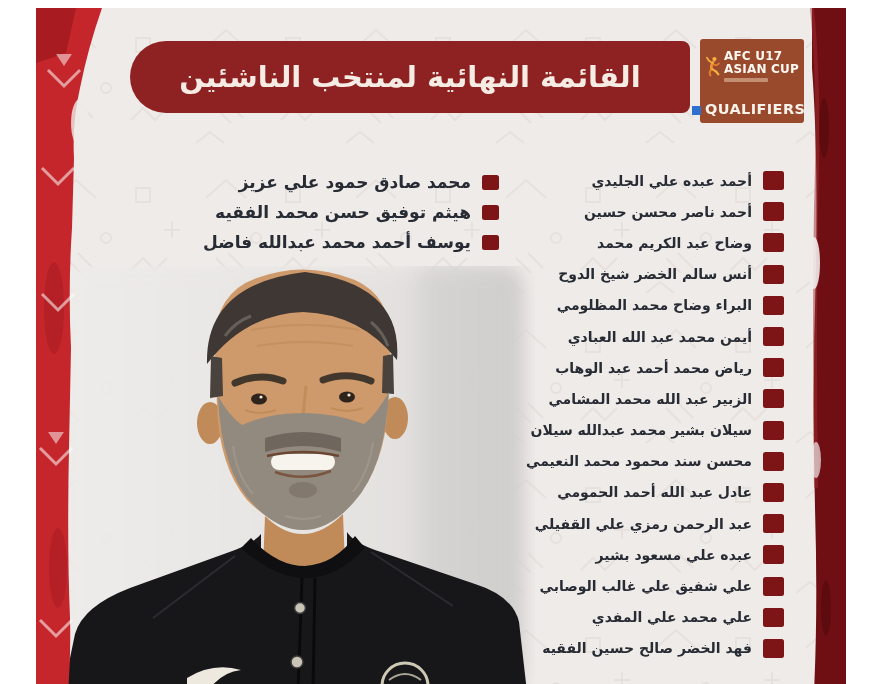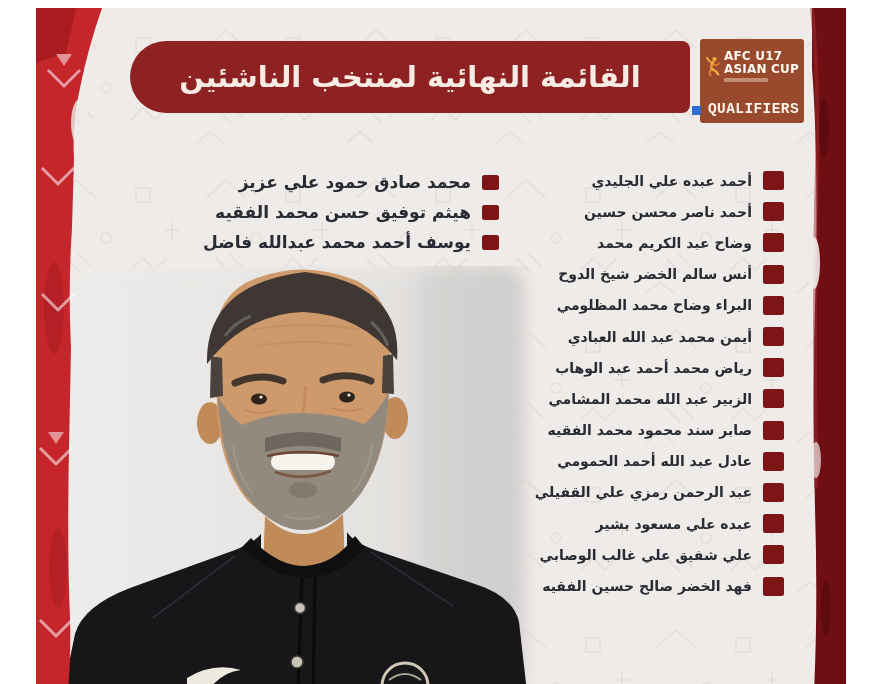--- a/index.html
+++ b/index.html
@@ -13,21 +13,21 @@
   .photo{position:absolute;left:19px;top:258px;width:480px;height:426px;}
   .banner{position:absolute;left:94px;top:33px;width:560px;height:72px;background:#8e2122;
           border-radius:36px 8px 8px 36px;display:flex;align-items:center;justify-content:center;}
   .banner h1{margin:0;font-size:29px;font-weight:bold;color:#f6ece4;direction:rtl;letter-spacing:0;line-height:1;}
   .logo{position:absolute;left:664px;top:31px;width:104px;height:84px;background:#9a4a2c;border-radius:3px;
         display:flex;flex-direction:column;justify-content:space-between;padding:7px 5px 6px 5px;box-sizing:border-box;}
   .logo-top{display:flex;flex-direction:row;align-items:center;gap:4px;}
   .logo-txt{display:flex;flex-direction:column;line-height:1.05;}
   .logo-txt .l1,.logo-txt .l2{font-size:12px;font-weight:bold;color:#fdf8f1;letter-spacing:.2px;white-space:nowrap;}
   .logo-smallbar{margin-top:2px;width:44px;height:4px;background:#d8b49a;opacity:.65;border-radius:1px;}
-  .logo-qual{font-size:14.5px;font-weight:bold;color:#f7f2ea;text-align:right;letter-spacing:.4px;white-space:nowrap;font-family:Liberation Mono, monospace;}
+  .logo-qual{font-size:14.5px;font-weight:bold;color:#f7f2ea;text-align:left;letter-spacing:.4px;white-space:nowrap;}
   .logo-blue{position:absolute;left:656px;top:98px;width:9px;height:9px;background:#2e6fd0;}
   .col{position:absolute;direction:rtl;}
   .col-right{top:157px;right:62px;width:745px;}
   .col-left{top:159px;right:347px;width:430px;}
   .row{display:flex;align-items:center;gap:11px;}
   .col-right .row{height:31.2px;}
   .col-left .row{height:30px;}
   .bullet{flex:none;background:#7d1416;border-radius:2.5px;}
   .col-right .bullet{width:21px;height:19px;}
   .col-left .bullet{width:17px;height:15px;}
@@ -208,24 +208,28 @@
   <div class="row">
     <span class="bullet"></span>
     <span class="pname">رياض محمد أحمد عبد الوهاب</span>
   </div>
 
   <div class="row">
     <span class="bullet"></span>
     <span class="pname">الزبير عبد الله محمد المشامي</span>
   </div>
 
-
-  <div class="row">
-    <span class="bullet"></span>
-    <span class="pname">صابر سند محمود محمد الفقيه</span>
+  <div class="row">
+    <span class="bullet"></span>
+    <span class="pname">سيلان بشير محمد عبدالله سيلان</span>
+  </div>
+
+  <div class="row">
+    <span class="bullet"></span>
+    <span class="pname">محسن سند محمود محمد النعيمي</span>
   </div>
 
   <div class="row">
     <span class="bullet"></span>
     <span class="pname">عادل عبد الله أحمد الحمومي</span>
   </div>
 
   <div class="row">
     <span class="bullet"></span>
     <span class="pname">عبد الرحمن رمزي علي القفيلي</span>
@@ -234,20 +238,24 @@
   <div class="row">
     <span class="bullet"></span>
     <span class="pname">عبده علي مسعود بشير</span>
   </div>
 
   <div class="row">
     <span class="bullet"></span>
     <span class="pname">علي شفيق علي غالب الوصابي</span>
   </div>
 
+  <div class="row">
+    <span class="bullet"></span>
+    <span class="pname">علي محمد علي المفدي</span>
+  </div>
 
 
   <div class="row">
     <span class="bullet"></span>
     <span class="pname">فهد الخضر صالح حسين الفقيه</span>
   </div>
 </div>
     <div class="col col-left" id="col-left">
   <div class="row">
     <span class="bullet"></span>

